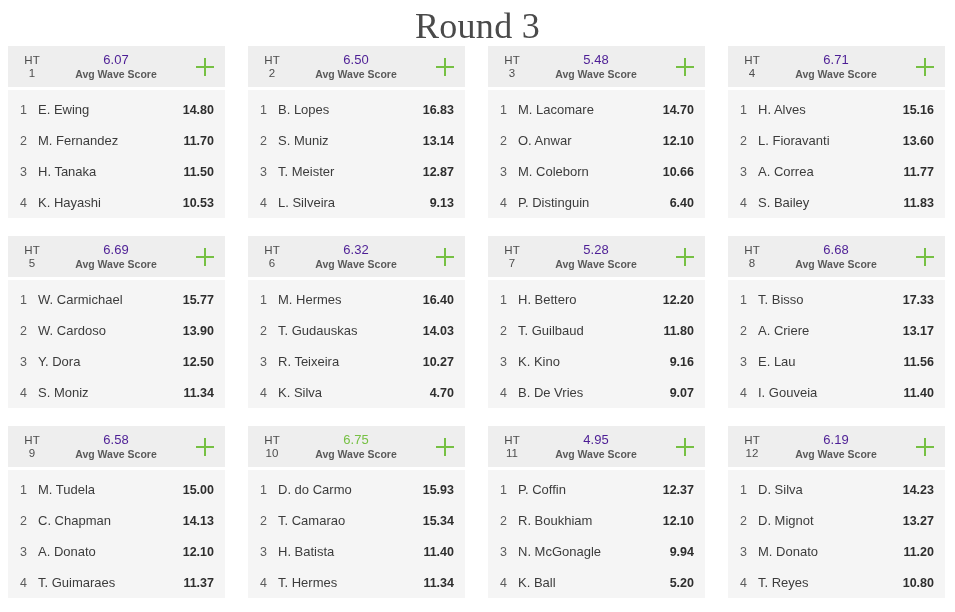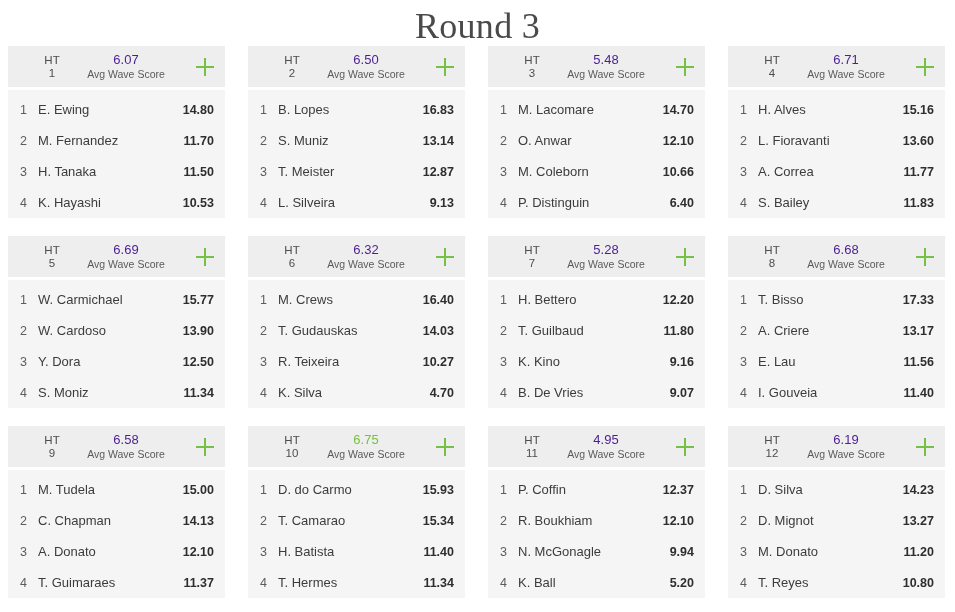--- a/index.html
+++ b/index.html
@@ -48,21 +48,20 @@
     position: relative;
   }
 
   .ht-block {
     display: flex;
     flex-direction: column;
     align-items: center;
     line-height: 13px;
     width: 26px;
     flex: 0 0 auto;
-    margin-left: 20px;
   }
   .ht-label {
     font-size: 11.5px;
     color: #4d4d4d;
   }
   .ht-number {
     font-size: 11.5px;
     color: #4d4d4d;
   }
 
@@ -77,20 +76,21 @@
   .avg-score {
     font-size: 13px;
     color: #4c1d95;
   }
   .avg-score.highlight {
     color: #76c043;
   }
   .avg-caption {
     font-size: 10.5px;
     color: #5a5a5a;
+    font-weight: bold;
   }
 
   .plus-icon {
     flex: 0 0 auto;
     width: 20px;
     height: 20px;
     position: relative;
     margin-left: 2px;
   }
   .plus-icon::before,
@@ -331,21 +331,21 @@
       </div>
       <div class="avg-block">
         <span class="avg-score">6.32</span>
         <span class="avg-caption">Avg Wave Score</span>
       </div>
       <div class="plus-icon"></div>
     </div>
     <div class="heat-body">
     <div class="athlete-row">
       <span class="rank">1</span>
-      <span class="athlete-name">M. Crews</span>
+      <span class="athlete-name">M. Hermes</span>
       <span class="athlete-score">16.40</span>
     </div>
     <div class="athlete-row">
       <span class="rank">2</span>
       <span class="athlete-name">T. Gudauskas</span>
       <span class="athlete-score">14.03</span>
     </div>
     <div class="athlete-row">
       <span class="rank">3</span>
       <span class="athlete-name">R. Teixeira</span>

